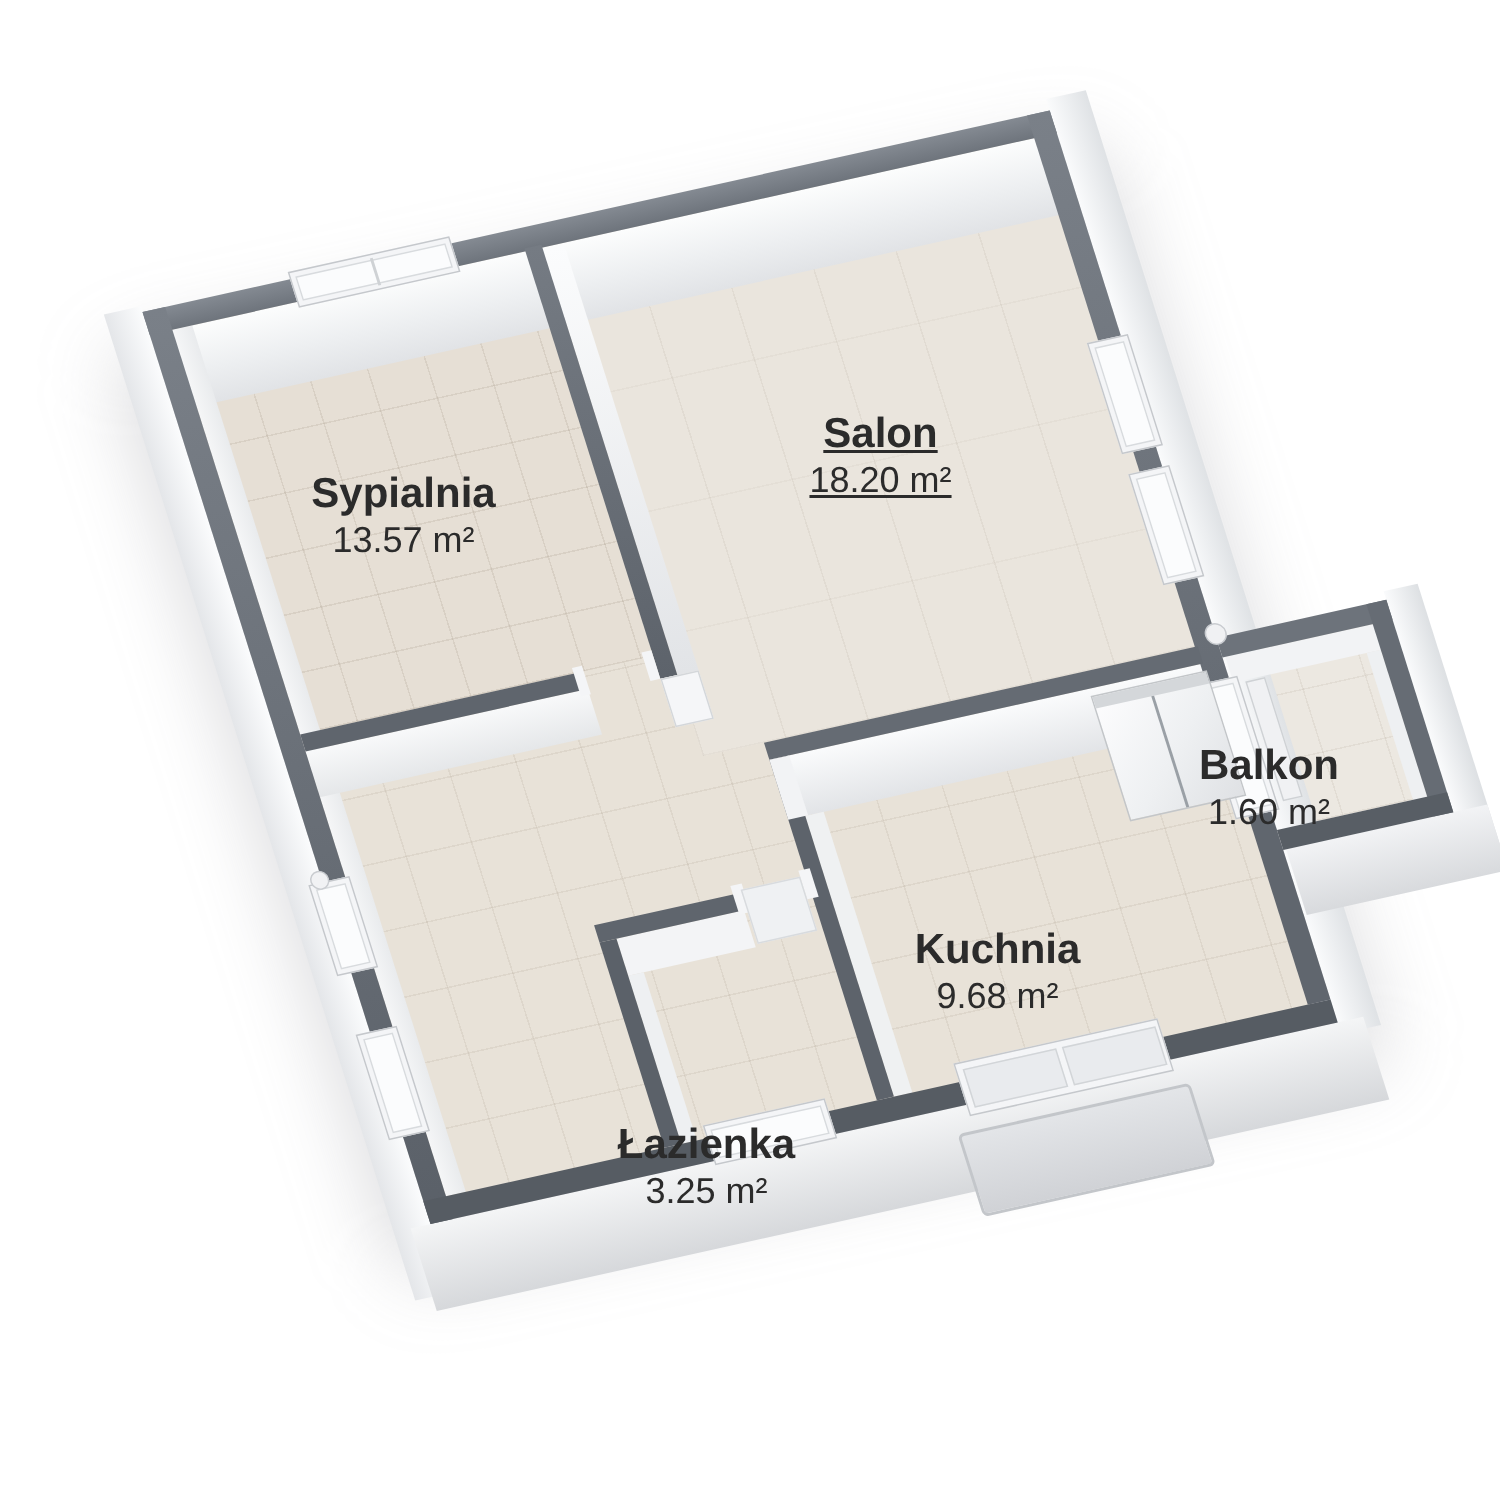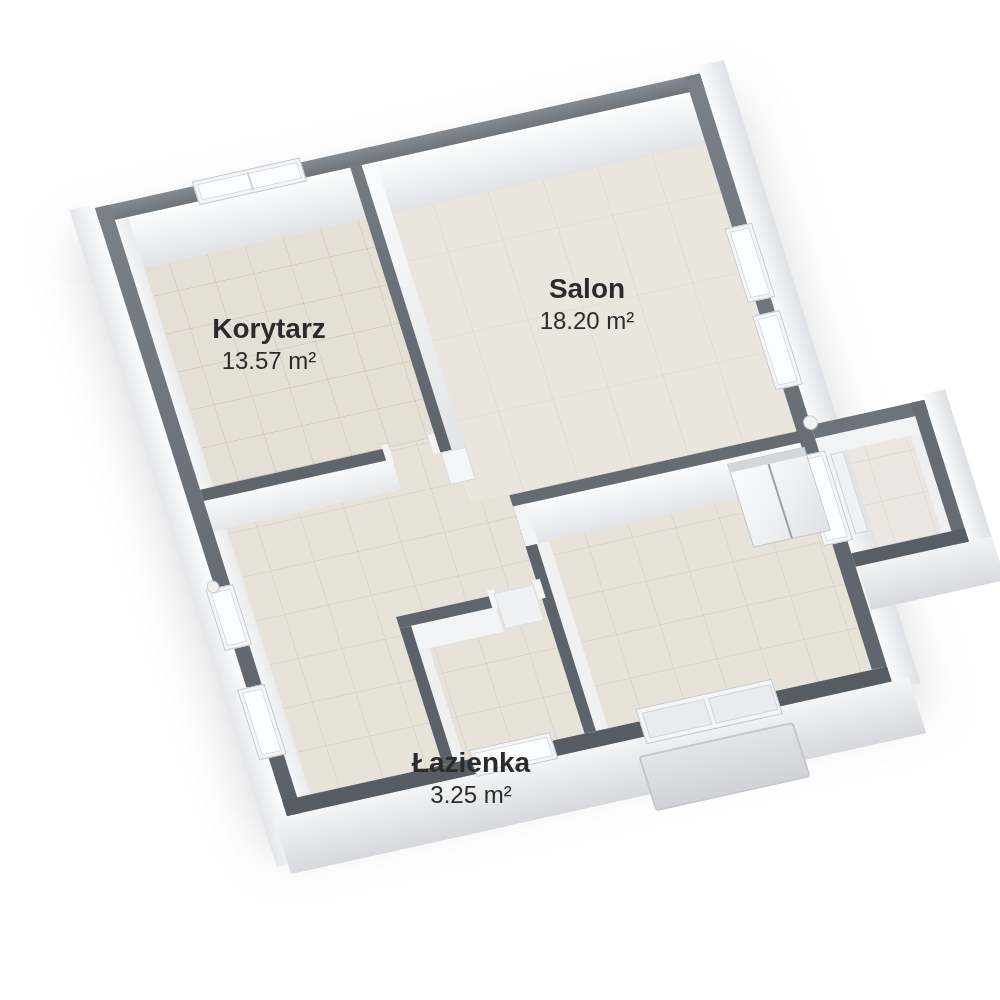--- a/index.html
+++ b/index.html
@@ -127,25 +127,33 @@
     <div class="p" style="left:633px;top:360px;width:15px;height:15px;border-radius:50%;background:#f0f1f3;border:1px solid #c9ccd0;box-sizing:border-box;"></div>
 
     <div class="p" style="left:545px;top:390px;width:82px;height:88px;background:linear-gradient(135deg,#fdfdfe 0%,#eef0f2 55%,#dfe1e4 100%);border:1px solid #c3c6c9;box-sizing:border-box;">
       <div class="p" style="left:0;top:0;width:80px;height:8px;background:#d4d7da;"></div>
       <div class="p" style="left:39px;top:8px;width:2px;height:78px;background:#9aa0a6;"></div>
     </div>
   </div>
 
   <div class="labels">
     <div class="room-label" style="left:269px;top:344px;">
-      <div class="room-name">Korytarz</div>
+      <div class="room-name">Sypialnia</div>
       <div class="room-area">13.57 m²</div>
     </div>
-    <div class="room-label" style="left:587px;top:304px;">
+    <div class="room-label" style="left:587px;top:304px;text-decoration:underline;">
       <div class="room-name">Salon</div>
       <div class="room-area">18.20 m²</div>
+    </div>
+    <div class="room-label" style="left:846px;top:525px;">
+      <div class="room-name">Balkon</div>
+      <div class="room-area">1.60 m²</div>
+    </div>
+    <div class="room-label" style="left:665px;top:648px;">
+      <div class="room-name">Kuchnia</div>
+      <div class="room-area">9.68 m²</div>
     </div>
     <div class="room-label" style="left:471px;top:778px;">
       <div class="room-name">Łazienka</div>
       <div class="room-area">3.25 m²</div>
     </div>
   </div>
 </div>
 
 </body></html>

